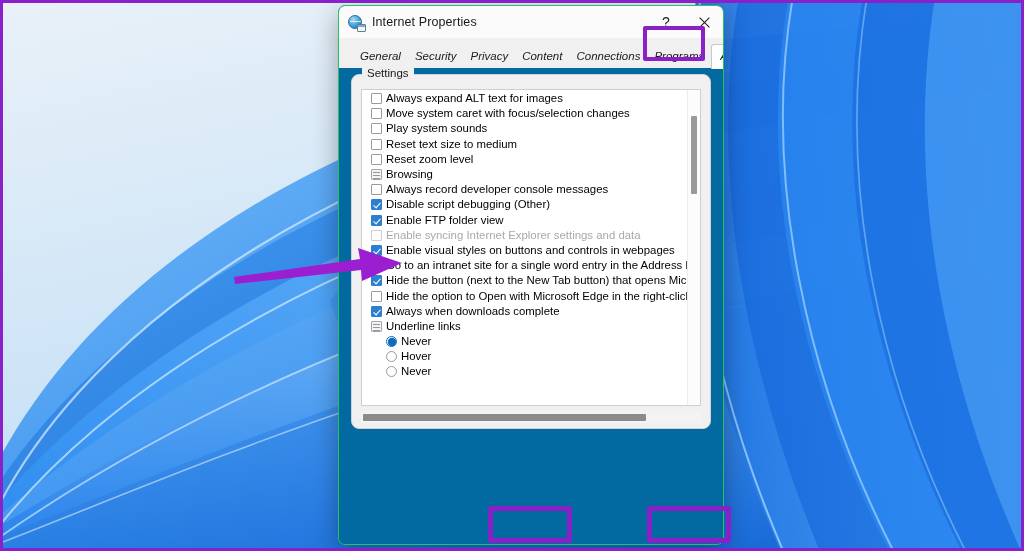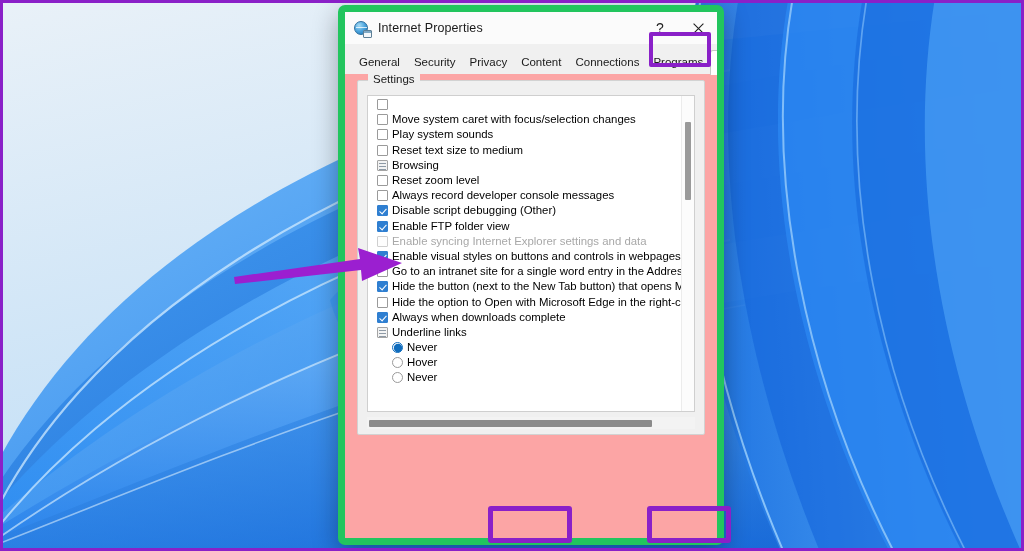--- a/index.html
+++ b/index.html
@@ -29,22 +29,22 @@
     border: 3px solid #8a20c8;
     pointer-events: none;
     z-index: 60;
   }
 
   
   #dialog {
     position: absolute;
     left: 338px; top: 5px;
     width: 386px; height: 540px;
-    background: #fca5a5;
-    border: 7px solid #22c55e;
+    background: #0369a1;
+    border: 1px solid #22c55e;
     border-radius: 7px;
     box-shadow: 0 8px 26px rgba(0,0,0,.32);
     z-index: 20;
     overflow: hidden;
   }
 
   
   #titlebar {
     height: 32px;
     background: #fbfbfb;
@@ -76,24 +76,25 @@
     display: flex; align-items: center; justify-content: center;
     font-size: 13px; color: #202020; cursor: default;
   }
   #help-btn  { right: 38px; font-size: 14px; }
   #close-btn { right: 0; }
   #close-btn svg { display:block; }
 
   
   #tabstrip {
     height: 30px;
-    padding: 0 7px;
+    padding: 0 14px;
     display: flex; align-items: flex-end;
     position: relative;
     background: #f0f0f0;
+    font-style: italic;
   }
   .tab {
     font-size: 11.5px; color: #1a1a1a;
     padding: 4px 7px 5px 7px;
     white-space: nowrap;
     cursor: default;
     line-height: 14px;
   }
   .tab.active {
     background: #ffffff;
@@ -114,21 +115,21 @@
     pointer-events: none;
     z-index: 3;
   }
 
   
   #settings-group {
     position: absolute;
     left: 12px; top: 68px; right: 12px;
     height: 355px;
     border: 1px solid #d2d2d2;
-    border-radius: 2px;
+    border-radius: 8px;
     background: #f0f0f0;
   }
   #group-legend {
     position: absolute; left: 10px; top: -8px;
     background: #f0f0f0; padding: 0 5px;
     font-size: 11.5px; color: #1a1a1a;
   }
 
   
   #settings-list {
@@ -321,40 +322,41 @@
     <div id="tab-highlight"></div>
   </div>
 
   <div id="settings-group">
     <div id="group-legend">Settings</div>
 
     <div id="settings-list">
       <div id="list-inner">
           <div class="row">
             <span class="cb"></span>
+            <span class="label">Always expand ALT text for images</span>
           </div>
           <div class="row">
             <span class="cb"></span>
             <span class="label">Move system caret with focus/selection changes</span>
           </div>
           <div class="row">
             <span class="cb"></span>
             <span class="label">Play system sounds</span>
           </div>
           <div class="row">
             <span class="cb"></span>
             <span class="label">Reset text size to medium</span>
+          </div>
+          <div class="row">
+            <span class="cb"></span>
+            <span class="label">Reset zoom level</span>
           </div>
           <div class="row">
             <span class="grp-icon"></span>
             <span class="label">Browsing</span>
-          </div>
-          <div class="row">
-            <span class="cb"></span>
-            <span class="label">Reset zoom level</span>
           </div>
           <div class="row">
             <span class="cb"></span>
             <span class="label">Always record developer console messages</span>
           </div>
           <div class="row">
             <span class="cb checked"></span>
             <span class="label">Disable script debugging (Other)</span>
           </div>
           <div class="row">

